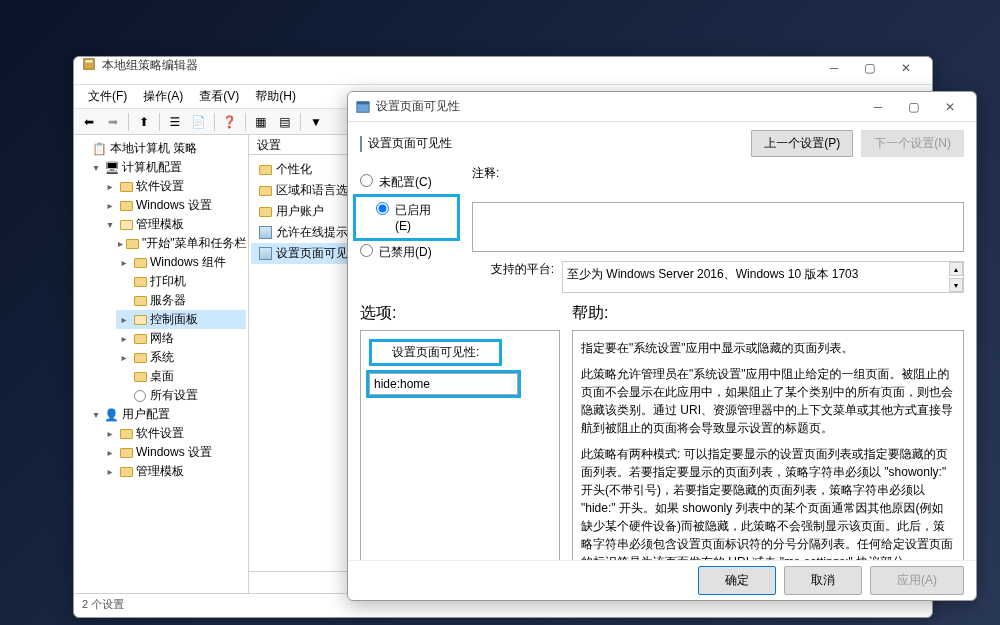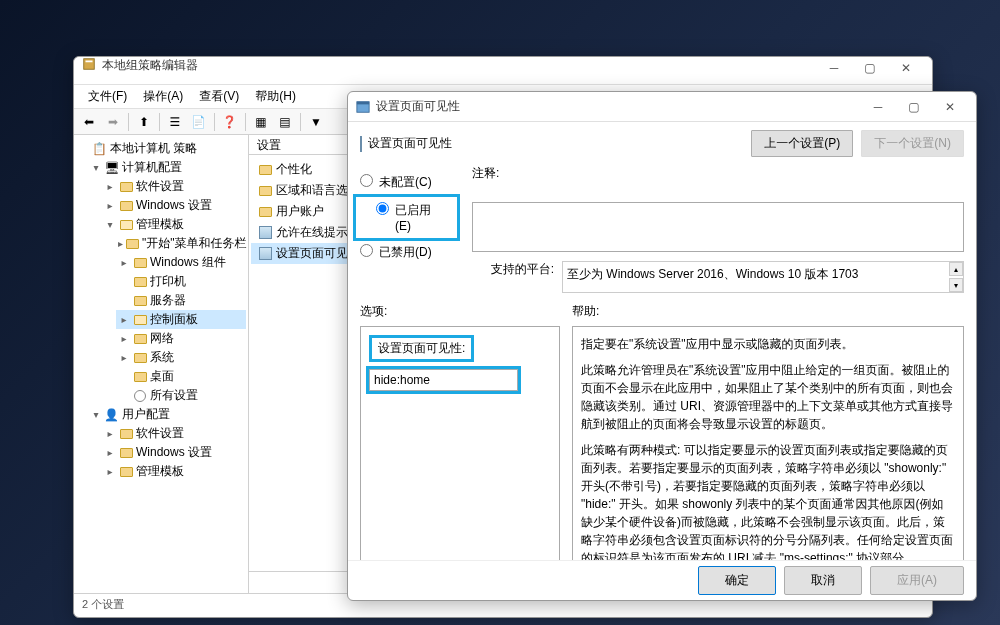--- a/index.html
+++ b/index.html
@@ -50,24 +50,24 @@
 .rhl{border:3px solid #1ba9e3;padding:2px 20px;margin-left:-7px}
 .commentbox{flex:1}
 .commentlbl{margin-bottom:20px}
 .commentta{width:100%;height:50px;border:1px solid #aaa;resize:none;padding:2px}
 .supportrow{display:flex;margin-top:6px;align-items:flex-start}
 .supportlbl{width:90px;text-align:right;padding-right:8px}
 .supportval{flex:1;border:1px solid #ccc;padding:4px;height:32px;overflow:auto;font-size:11px;position:relative}
 .sbup,.sbdn{position:absolute;right:0;width:14px;height:14px;background:#eee;border:1px solid #ccc;display:flex;align-items:center;justify-content:center;font-size:8px}
 .sbup{top:0}.sbdn{bottom:0}
 .dlg-row3{display:flex;gap:12px;margin-bottom:6px}
-.colhdr{flex:1;font-size:12px}
+.colhdr{flex:1;font-size:16px}
 .dlg-row4{display:flex;gap:12px;height:290px}
 .optcol{flex:0 0 200px;border:1px solid #aaa;padding:8px}
-.optlbl-hl{border:3px solid #1ba9e3;display:inline-block;padding:2px 6px;margin-bottom:4px}
+.optlbl-hl{border:3px solid #1ba9e3;display:inline-block;padding:2px 20px;margin-bottom:4px}
 .optinput{width:100%;border:1px solid #aaa;padding:3px 4px}
 .optinput-wrap{border:3px solid #1ba9e3;margin-left:-3px;margin-right:30px}
 .helpcol{flex:1;border:1px solid #aaa;padding:8px;overflow:auto;font-size:11px;line-height:1.5}
 .helpcol p{margin-bottom:8px}
 .dlg-footer{height:40px;display:flex;align-items:center;justify-content:flex-end;gap:8px;padding:0 12px;border-top:1px solid #eee}
 .dbtn{padding:5px 26px;border:1px solid #adadad;background:#e1e1e1;cursor:pointer;border-radius:2px}
 .dbtn.primary{border-color:#0078d4}
 .dbtn.dis{color:#999}
 </style>
 </head>

